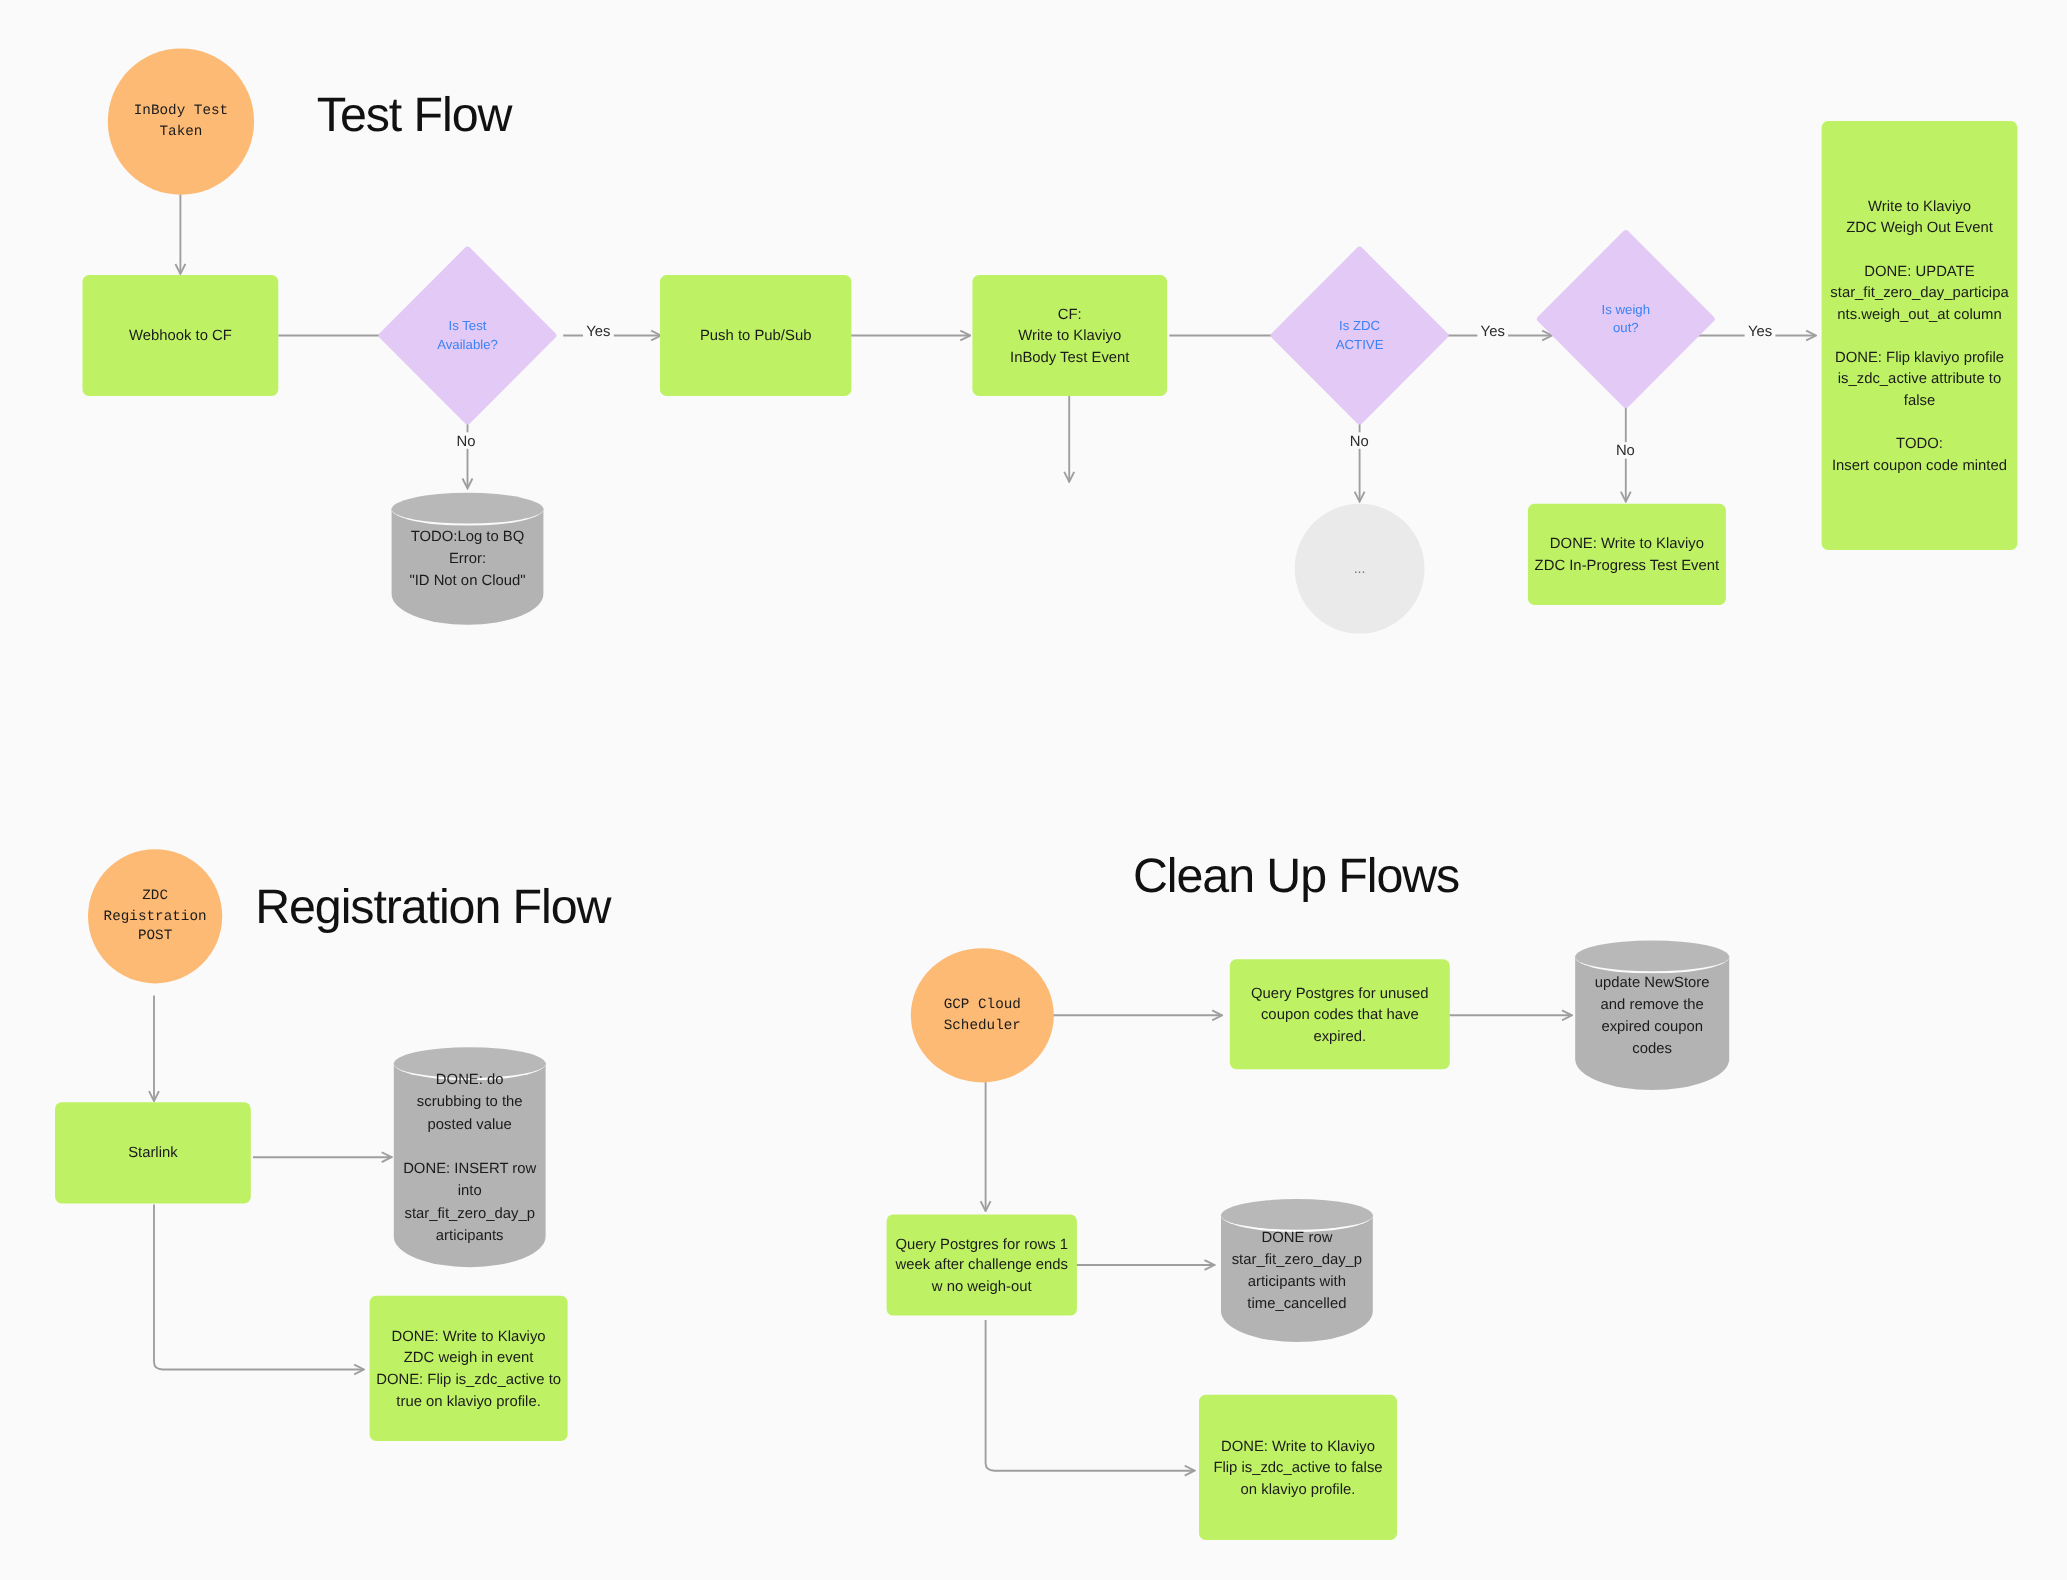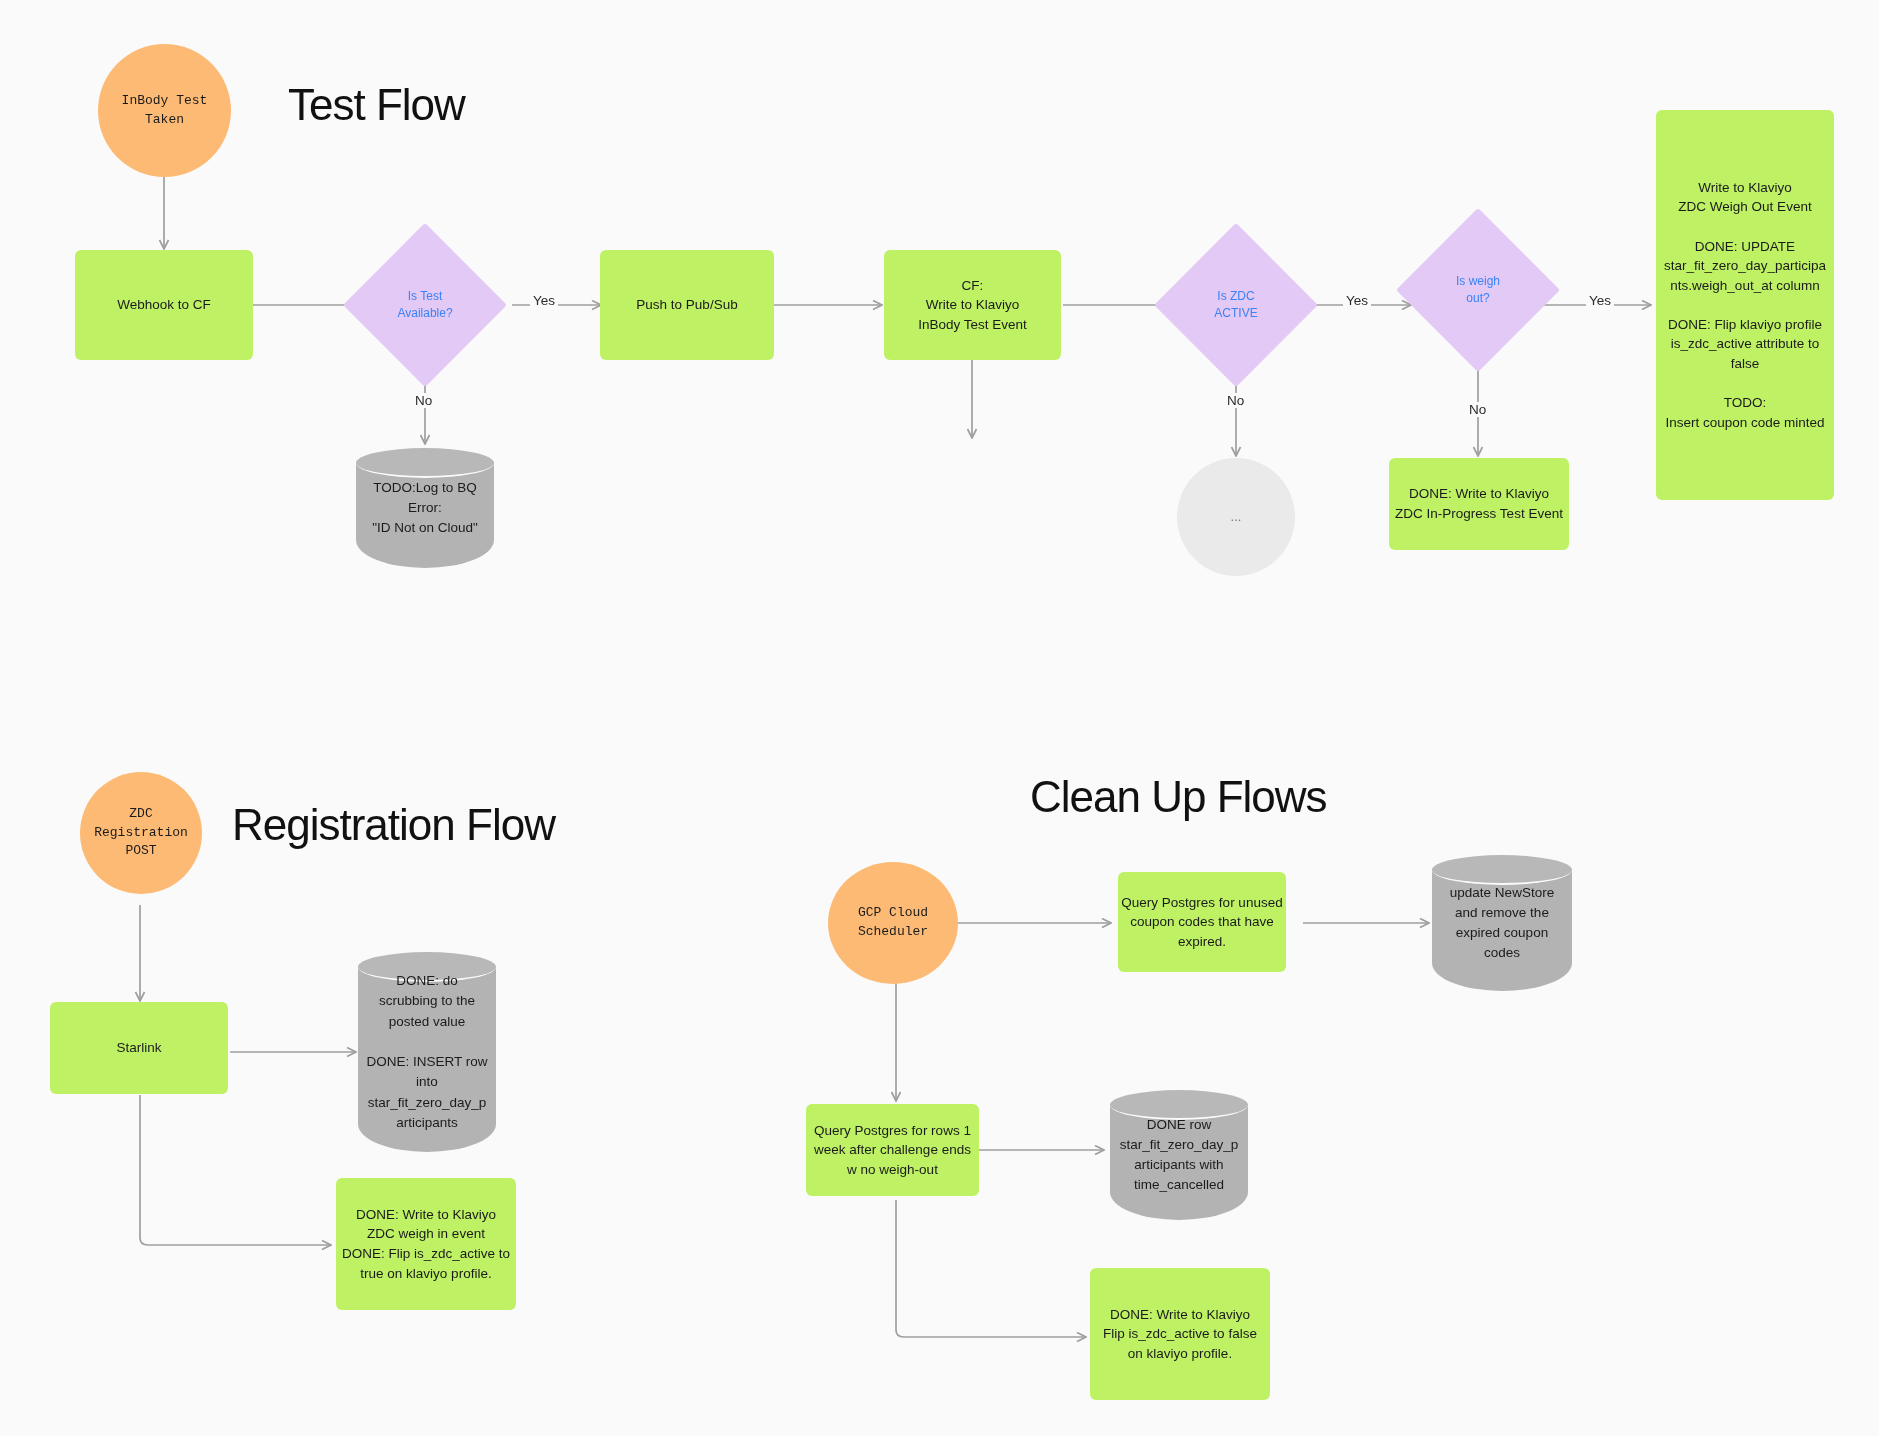--- a/index.html
+++ b/index.html
@@ -186,21 +186,21 @@
 ZDC weigh in event
 DONE: Flip is_zdc_active to
 true on klaviyo profile.</span>
   </div>
 
   <div class="node circle" style="left:828px;top:862px;width:130px;height:122px;">
     <span class="txt">GCP Cloud
 Scheduler</span>
   </div>
 
-  <div class="node rect" style="left:1118px;top:872px;width:168px;height:100px;">
+  <div class="node rect" style="left:1118px;top:872px;width:200px;height:100px;">
     <span class="txt">Query Postgres for unused
 coupon codes that have
 expired.</span>
   </div>
 
   <div class="cyl" style="left:1432px;top:855px;width:140px;height:136px;">
     <div class="body"></div>
     <div class="top"></div>
     <div class="txt">update NewStore
 and remove the

